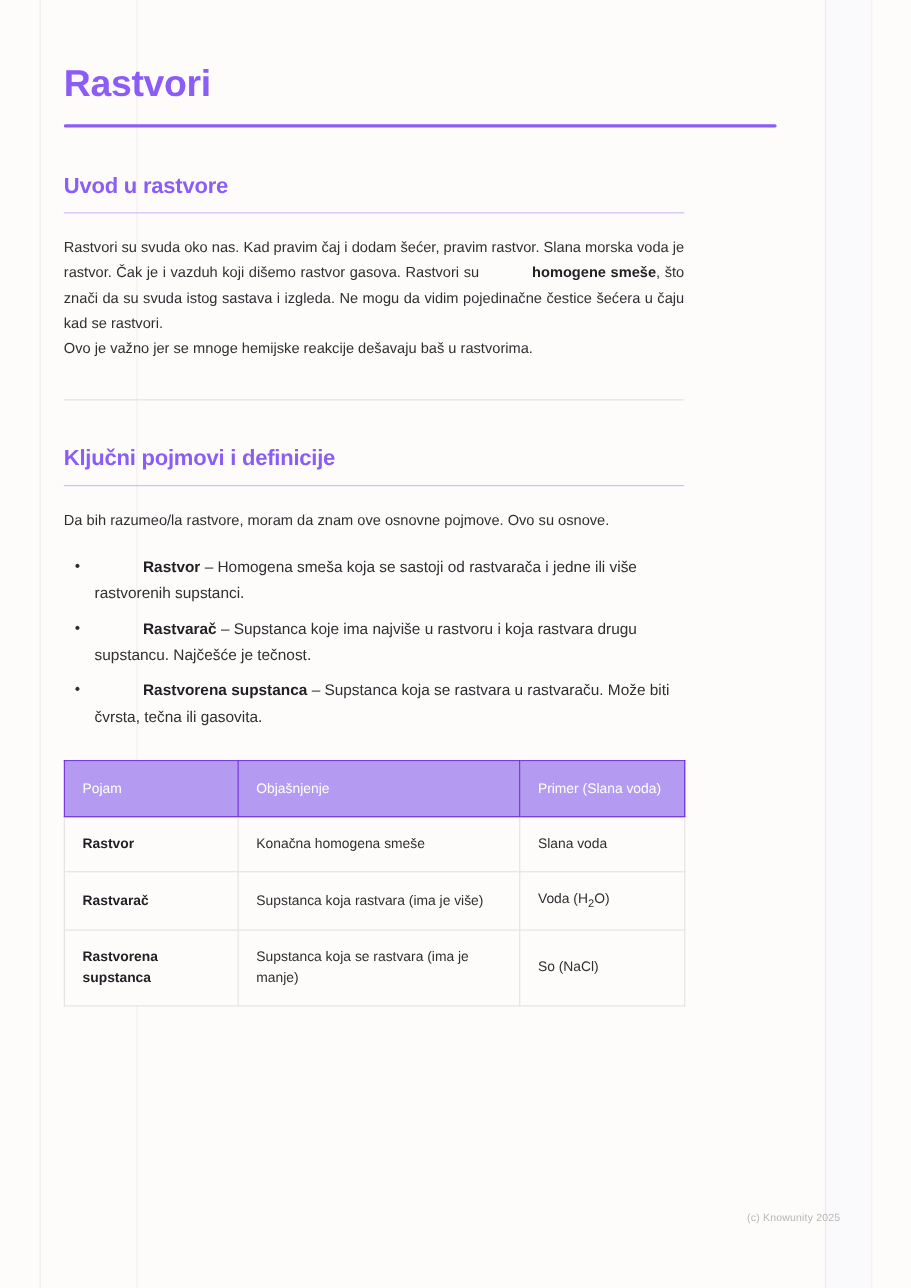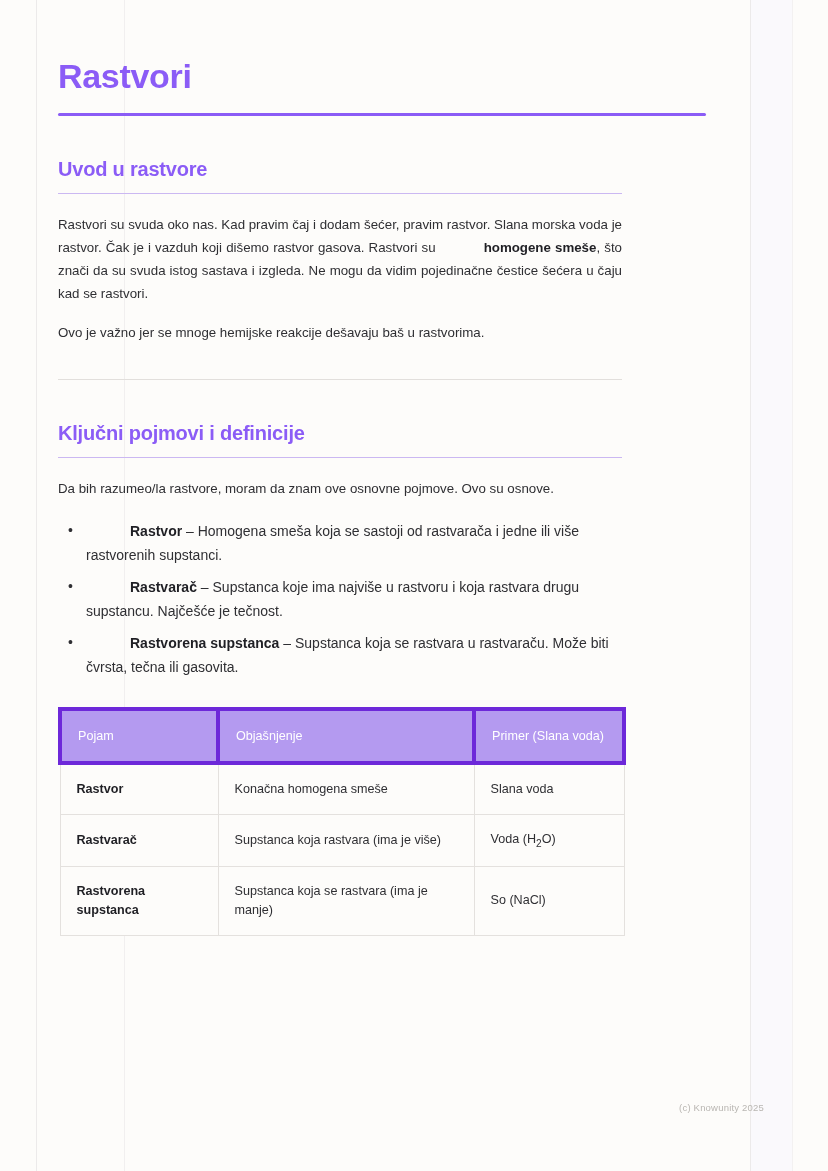--- a/index.html
+++ b/index.html
@@ -90,21 +90,21 @@
     background: #cbb8f2;
   }
 
   p.body-text {
     font-size: 13.3px;
     line-height: 1.72;
     color: #2f2f33;
     margin: 20px 0 0 0;
     text-align: justify;
   }
-  p.body-text.tight { margin-top: 16px; }
+  p.body-text.tight { margin-top: 0; }
 
   .divider {
     margin-top: 34px;
     height: 1px;
     width: 564px;
     background: #e2dfdc;
   }
 
   ul.defs {
     margin: 18px 0 0 0;
@@ -137,21 +137,21 @@
   }
   table.terms th {
     background: #b49af0;
     color: #ffffff;
     font-size: 12.6px;
     font-weight: normal;
     text-align: left;
     padding: 16px 16px;
     vertical-align: top;
     line-height: 1.45;
-    border: 4px solid #6d28d9;
+    border: 1px solid #6d28d9;
   }
   table.terms td {
     font-size: 12.6px;
     color: #2f2f33;
     padding: 15px 16px;
     vertical-align: middle;
     line-height: 1.5;
     border: 1px solid #e4e1de;
     background: #fdfcfa;
   }

